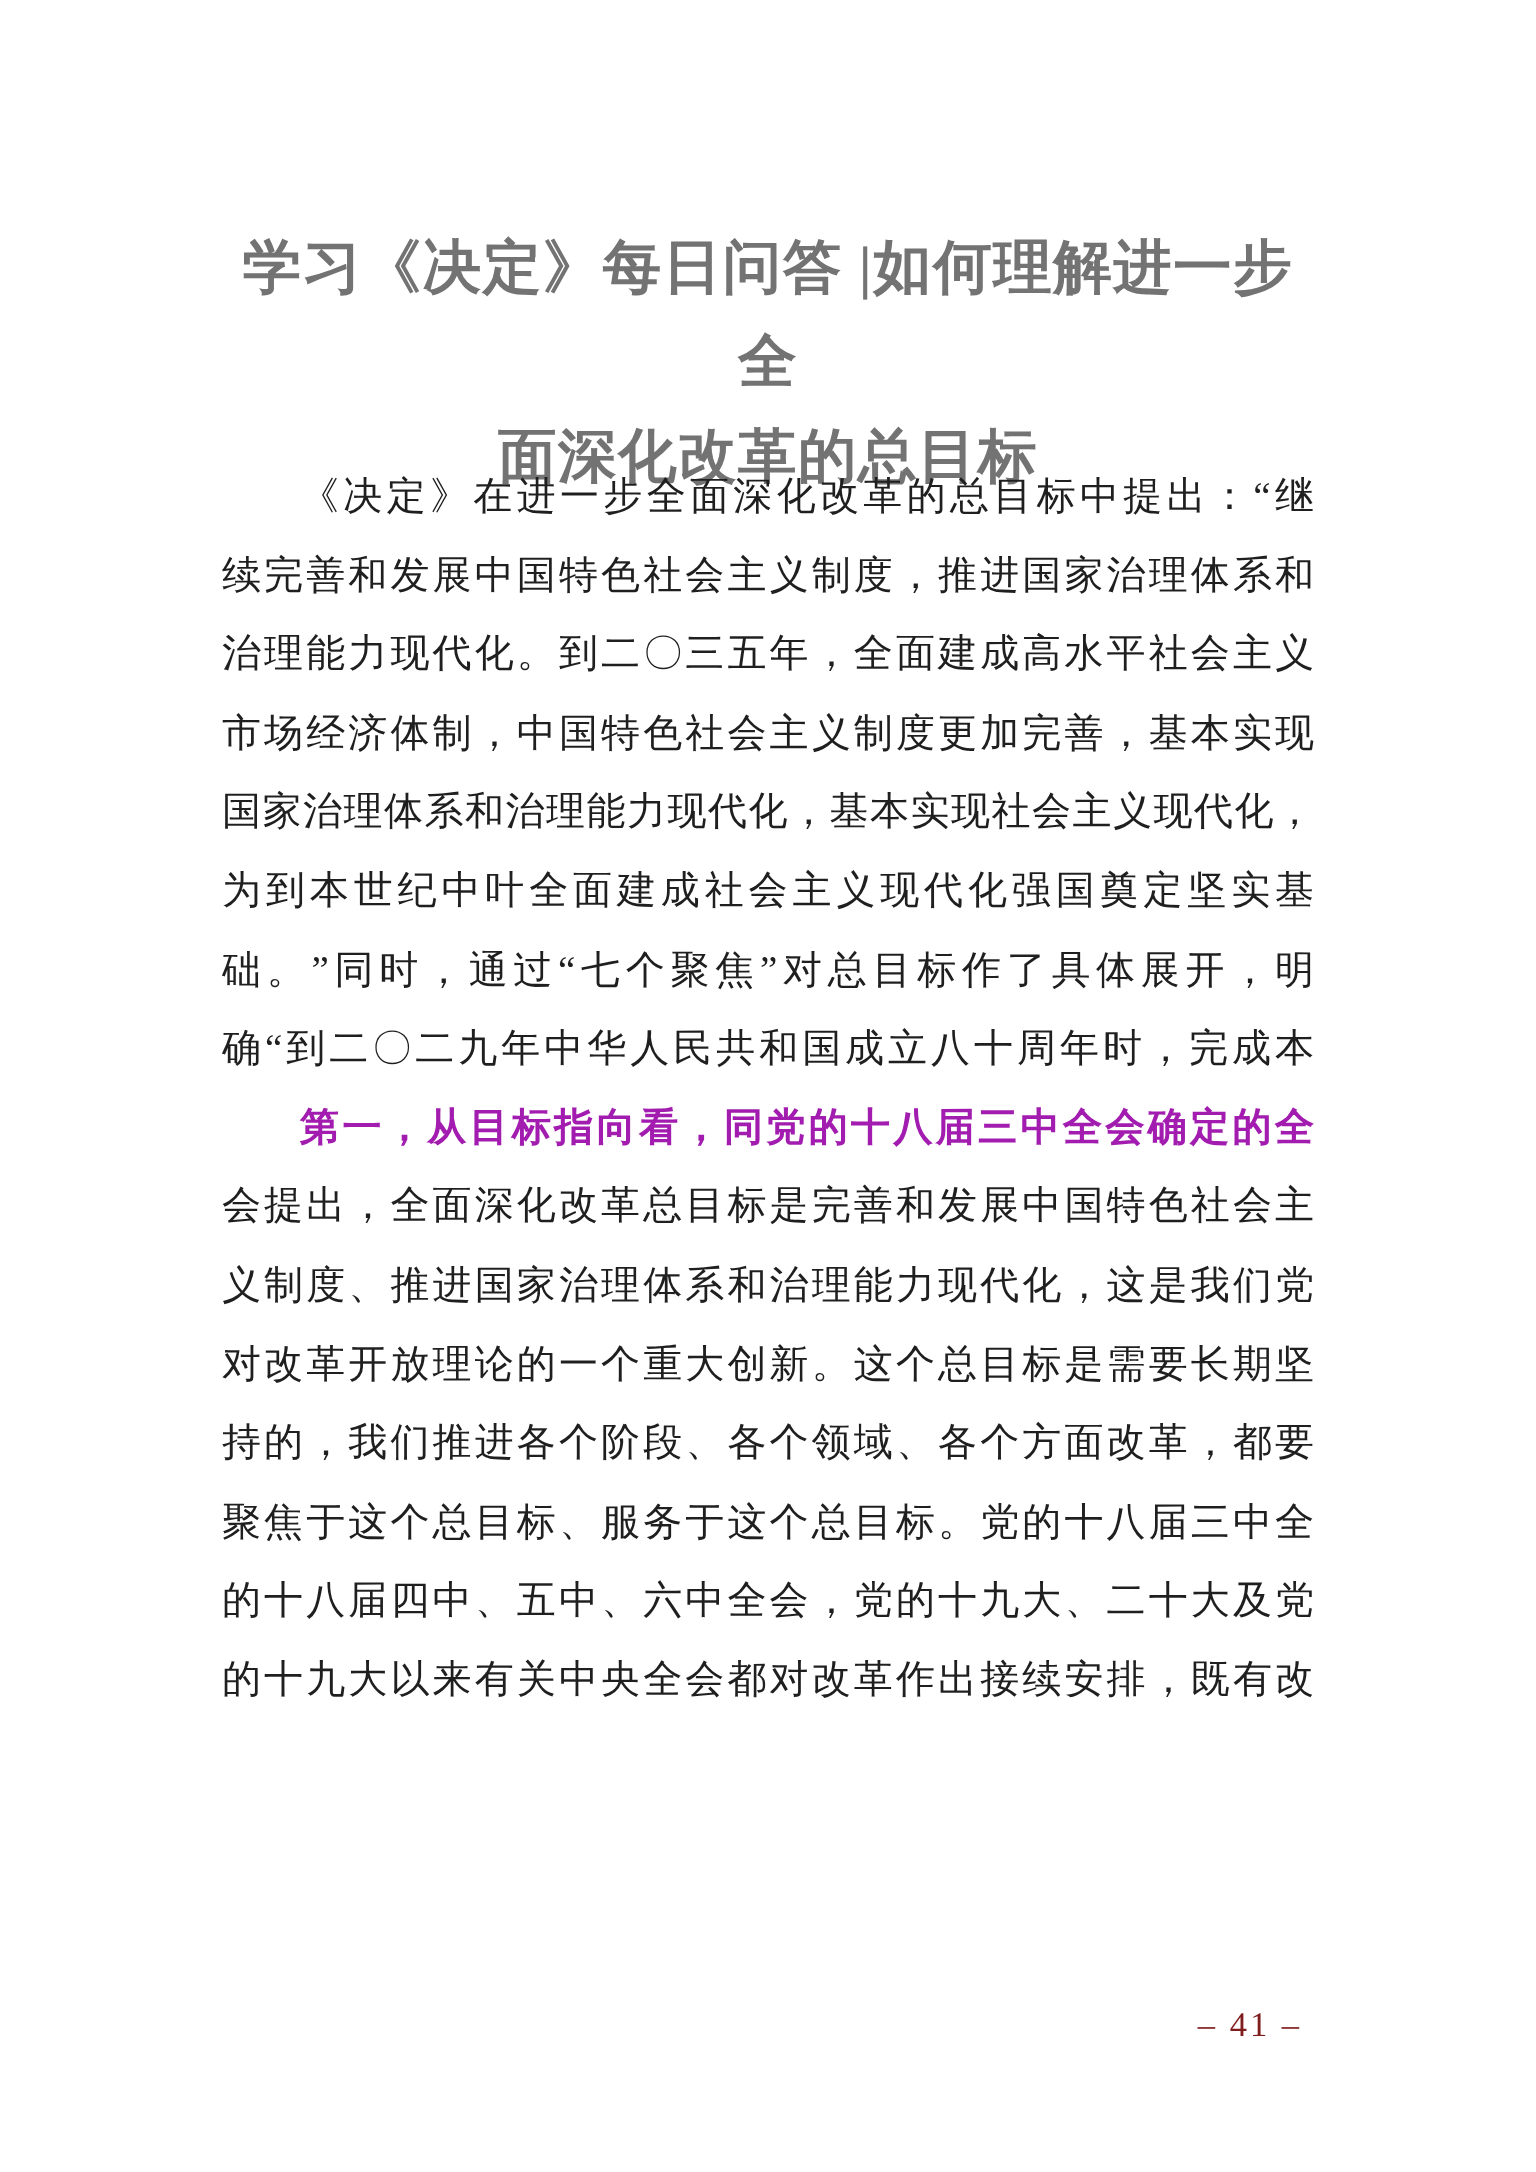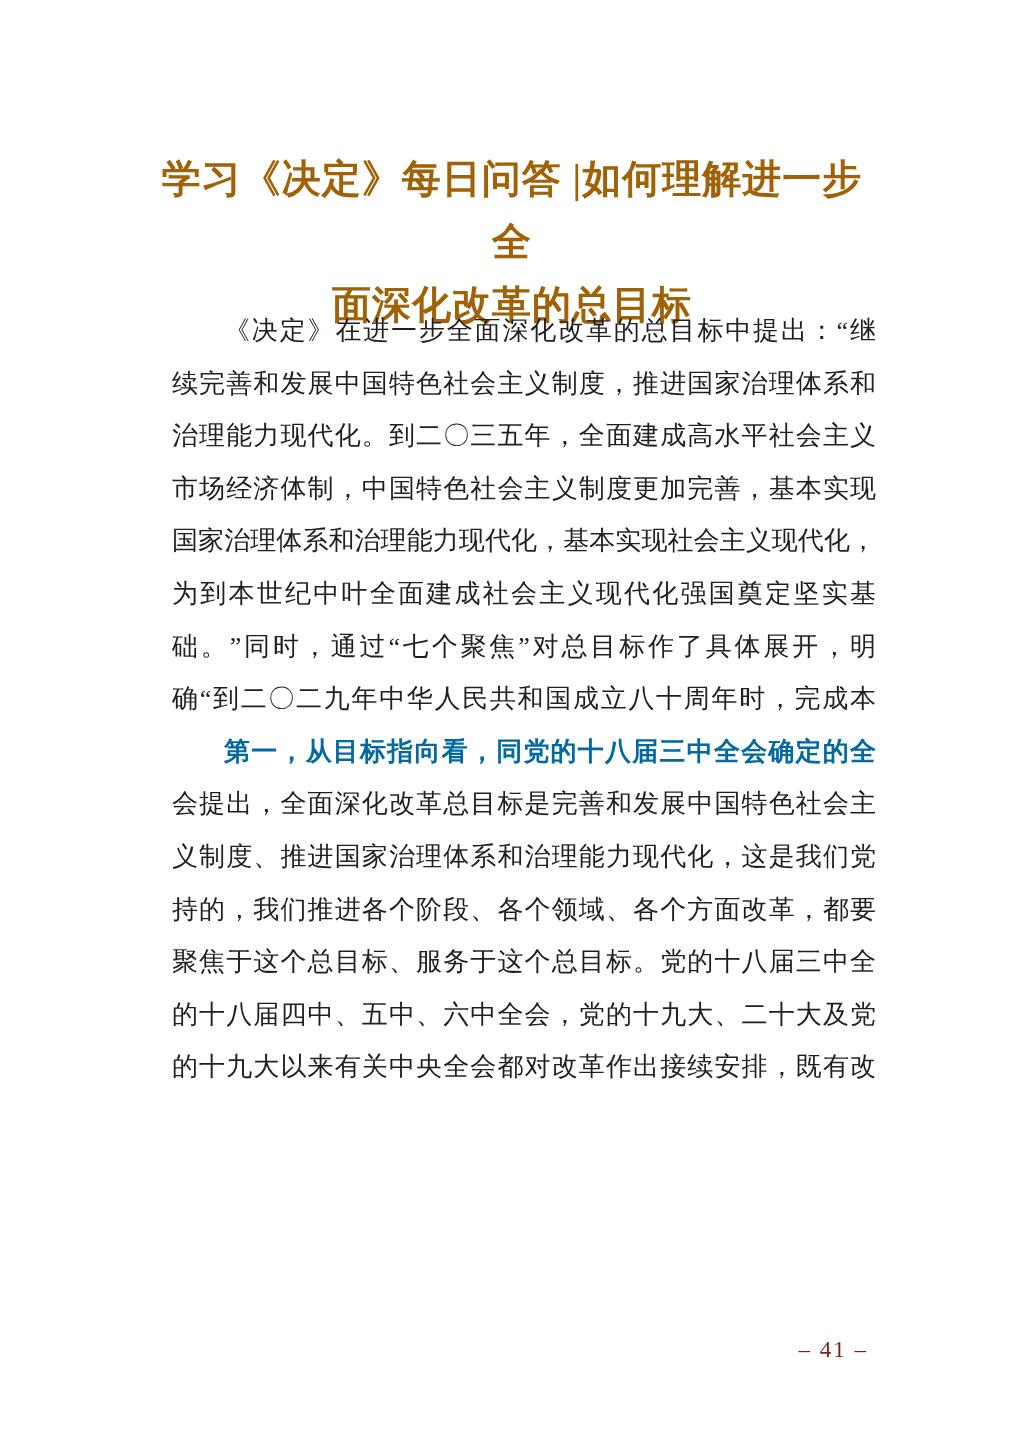--- a/index.html
+++ b/index.html
@@ -19,48 +19,47 @@
   .doc-title {
     position: absolute;
     top: 147px;
     left: 148px;
     width: 728px;
     margin: 0;
     text-align: center;
     font-size: 39px;
     line-height: 63px;
     font-weight: bold;
-    color: #a16207;
+    color: #737373;
     letter-spacing: 1px;
   }
   .body-text {
     position: absolute;
     top: 305px;
     left: 148px;
     width: 728px;
     font-size: 26px;
     color: #1f1f1f;
   }
   .line {
     height: 52.6px;
     line-height: 52.6px;
     text-align: justify;
     text-align-last: justify;
     text-justify: inter-character;
-    margin-left: 24px;
   }
   .line.indent {
     text-indent: 2em;
   }
   .line.short {
     text-align-last: left;
   }
   .line .bold {
     font-weight: bold;
-    color: #0369a1;
+    color: #a21caf;
   }
   .footer {
     position: absolute;
     top: 1337px;
     right: 156px;
     font-size: 23px;
     letter-spacing: 2px;
     color: #7f1d1d;
   }
 </style>
@@ -78,20 +77,21 @@
       <div class="line"><span>续完善和发展中国特色社会主义制度，推进国家治理体系和</span></div>
       <div class="line"><span>治理能力现代化。到二〇三五年，全面建成高水平社会主义</span></div>
       <div class="line"><span>市场经济体制，中国特色社会主义制度更加完善，基本实现</span></div>
       <div class="line"><span>国家治理体系和治理能力现代化，基本实现社会主义现代化，</span></div>
       <div class="line"><span>为到本世纪中叶全面建成社会主义现代化强国奠定坚实基</span></div>
       <div class="line"><span>础。”同时，通过“七个聚焦”对总目标作了具体展开，明</span></div>
       <div class="line"><span>确“到二〇二九年中华人民共和国成立八十周年时，完成本</span></div>
       <div class="line indent"><span class="bold">第一，从目标指向看，同党的十八届三中全会确定的全</span></div>
       <div class="line"><span>会提出，全面深化改革总目标是完善和发展中国特色社会主</span></div>
       <div class="line"><span>义制度、推进国家治理体系和治理能力现代化，这是我们党</span></div>
+      <div class="line"><span>对改革开放理论的一个重大创新。这个总目标是需要长期坚</span></div>
       <div class="line"><span>持的，我们推进各个阶段、各个领域、各个方面改革，都要</span></div>
       <div class="line"><span>聚焦于这个总目标、服务于这个总目标。党的十八届三中全</span></div>
       <div class="line"><span>的十八届四中、五中、六中全会，党的十九大、二十大及党</span></div>
       <div class="line"><span>的十九大以来有关中央全会都对改革作出接续安排，既有改</span></div>
     </div>
 
   <div class="footer">– 41 –</div>
 </div>
 
 </body></html>

